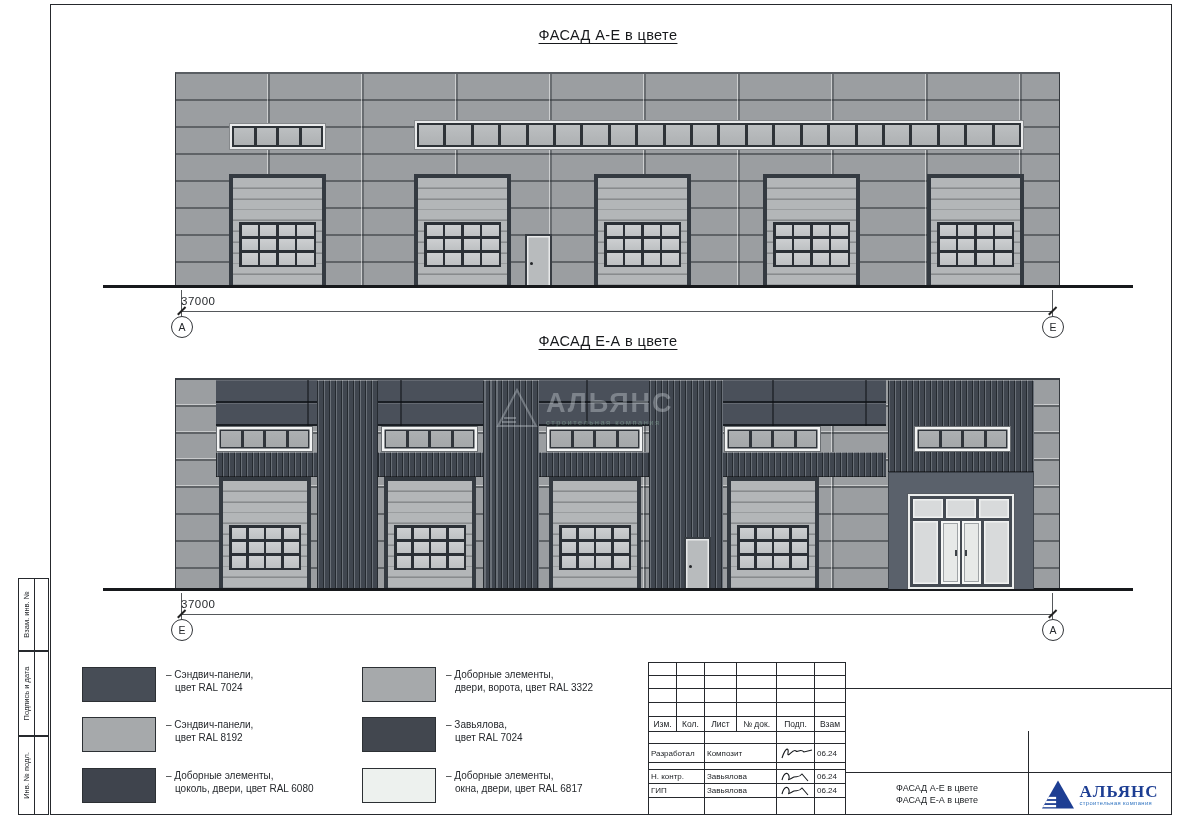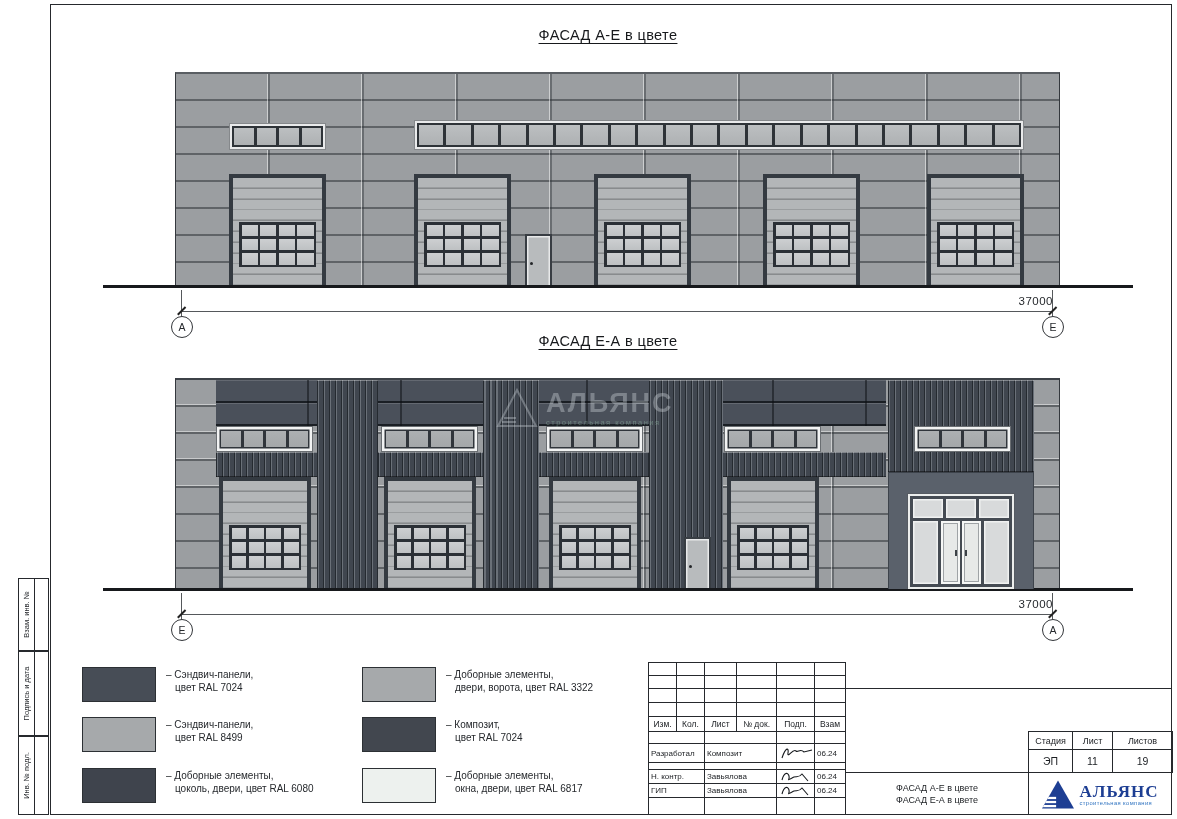--- a/index.html
+++ b/index.html
@@ -51,21 +51,21 @@
   .sf-handle.r{right:2.5px;} .sf-handle.l{left:2.5px;}
   .wm{position:absolute;left:320px;top:8px;width:230px;height:66px;z-index:9;display:flex;align-items:flex-start;gap:8px;
       pointer-events:none;opacity:.5;}
   .wm-name{font-size:27px;font-weight:bold;letter-spacing:2px;color:rgba(210,216,222,.75);line-height:30px;}
   .wm-sub{font-size:7.5px;letter-spacing:1.5px;color:rgba(160,205,180,.8);}
   
   .ground{position:absolute;height:3px;background:#17191c;}
   .extline{position:absolute;width:1px;background:#55585b;}
   .dimline{position:absolute;height:1px;background:#55585b;}
   .dimtick{position:absolute;width:11px;height:1.5px;background:#222;transform:rotate(-45deg);}
-  .dimlabel{position:absolute;text-align:right;font-size:11.5px;color:#26292d;letter-spacing:.5px;}
+  .dimlabel{position:absolute;text-align:left;font-size:11.5px;color:#26292d;letter-spacing:.5px;}
   .axis-circle{position:absolute;width:20px;height:20px;border:1.2px solid #33363a;border-radius:50%;background:#fff;
                text-align:center;line-height:20px;font-size:10.5px;color:#26292d;}
   
   .legend-item{position:absolute;display:flex;gap:10px;}
   .swatch{width:72px;height:33px;border:1px solid #2c3034;flex:0 0 72px;}
   .leg-text{font-size:10px;line-height:13px;color:#26292d;padding-top:1px;}
   .leg-text .l2{padding-left:9px;display:block;}
   
   table{border-collapse:collapse;table-layout:fixed;}
   td{border:1px solid #26292d;font-size:8px;padding:0 2px;color:#1b1e22;overflow:hidden;white-space:nowrap;}
@@ -376,33 +376,33 @@
   <div class="dimlabel" style="left:181px;width:872px;top:598px;">37000</div>
   <div class="axis-circle" style="left:171px;top:619px;">Е</div>
   <div class="axis-circle" style="left:1042px;top:619px;">А</div>
 
   <div class="legend-item" style="left:82px;top:667px;">
     <div class="swatch" style="background-color: rgb(71, 77, 86);"></div>
     <div class="leg-text"><span>– Сэндвич-панели,</span><span class="l2">цвет RAL 7024</span></div>
   </div>
   <div class="legend-item" style="left:82px;top:717px;">
     <div class="swatch" style="background-color: rgb(166, 169, 171);"></div>
-    <div class="leg-text"><span>– Сэндвич-панели,</span><span class="l2">цвет RAL 8499</span></div>
+    <div class="leg-text"><span>– Сэндвич-панели,</span><span class="l2">цвет RAL 8192</span></div>
   </div>
   <div class="legend-item" style="left:82px;top:768px;">
     <div class="swatch" style="background-color: rgb(63, 68, 77);"></div>
     <div class="leg-text"><span>– Доборные элементы,</span><span class="l2">цоколь, двери, цвет RAL 6080</span></div>
   </div>
   <div class="legend-item" style="left:362px;top:667px;">
     <div class="swatch" style="background-color: rgb(166, 169, 171);"></div>
     <div class="leg-text"><span>– Доборные элементы,</span><span class="l2">двери, ворота, цвет RAL 3322</span></div>
   </div>
   <div class="legend-item" style="left:362px;top:717px;">
     <div class="swatch" style="background-color: rgb(66, 71, 79);"></div>
-    <div class="leg-text"><span>– Композит,</span><span class="l2">цвет RAL 7024</span></div>
+    <div class="leg-text"><span>– Завьялова,</span><span class="l2">цвет RAL 7024</span></div>
   </div>
   <div class="legend-item" style="left:362px;top:768px;">
     <div class="swatch" style="background-color: rgb(237, 241, 238);"></div>
     <div class="leg-text"><span>– Доборные элементы,</span><span class="l2">окна, двери, цвет RAL 6817</span></div>
   </div>
 
   <table class="tb-left">
     <colgroup>
         <col style="width:28px">
         <col style="width:28px">
@@ -500,39 +500,20 @@
           <td></td>
           <td></td>
         </tr>
   </tbody>
     </table>
 
   <div class="tb-line" style="left:845px;top:688px;width:327px;"></div>
   <div class="tb-line" style="left:845px;top:772px;width:327px;"></div>
   <div class="tb-vline" style="left:1028px;top:731px;height:84px;"></div>
 
-  <table class="tb-stage">
-    <colgroup>
-        <col style="width:44px">
-        <col style="width:40px">
-        <col style="width:60px">
-      </colgroup>
-    <tbody>
-        <tr style="height:18px">
-      <td>Стадия</td>
-      <td>Лист</td>
-      <td>Листов</td>
-    </tr>
-    <tr style="height:23px">
-      <td class="val">ЭП</td>
-      <td class="val">11</td>
-      <td class="val">19</td>
-    </tr>
-  </tbody>
-    </table>
 
   <div class="doc-cell">
     <span>ФАСАД А-Е в цвете</span>
     <span>ФАСАД Е-А в цвете</span>
   </div>
 
   <div class="logo-cell">
     <svg width="32" height="29" viewBox="0 0 34 30">
       <defs>
           <clipPath id="tri">

